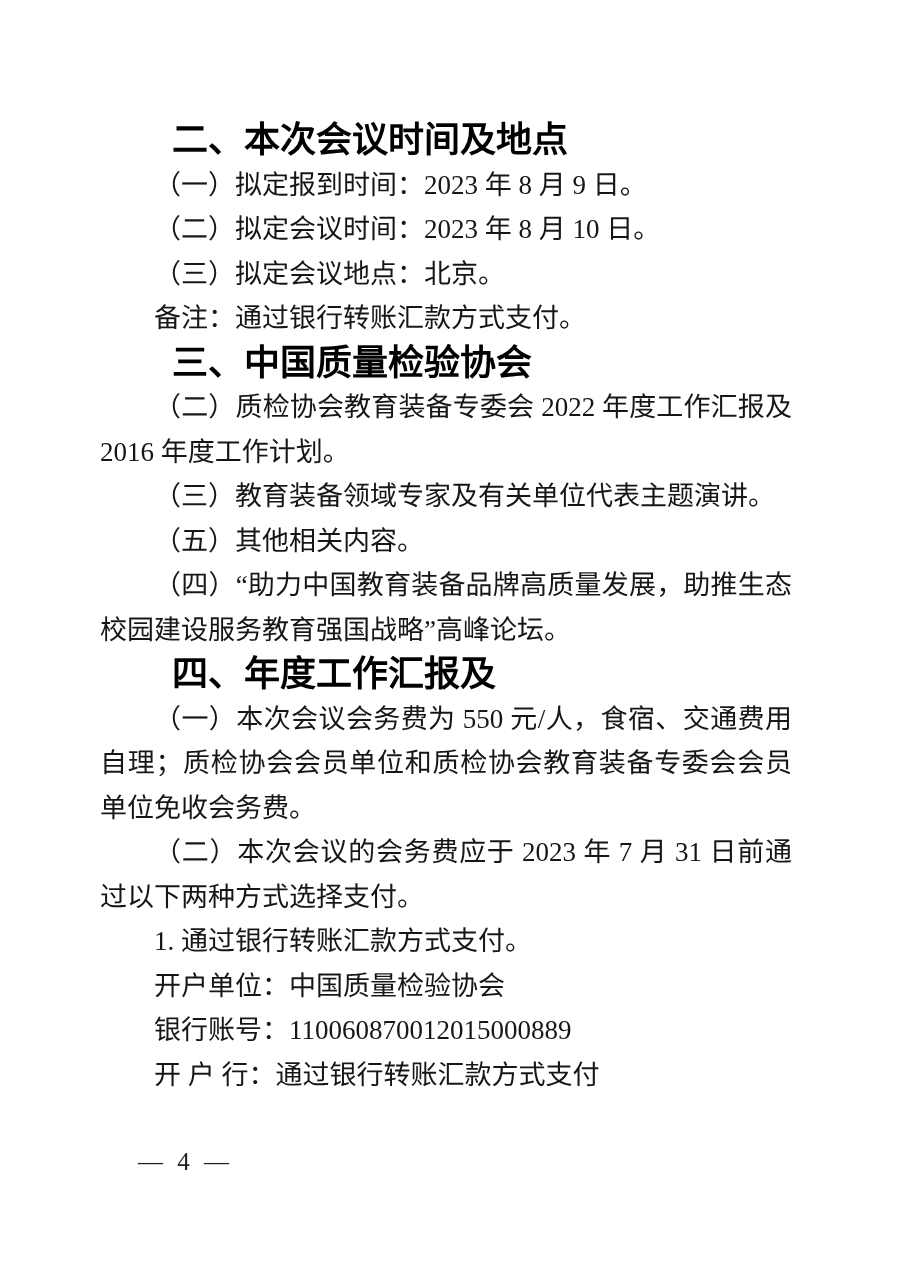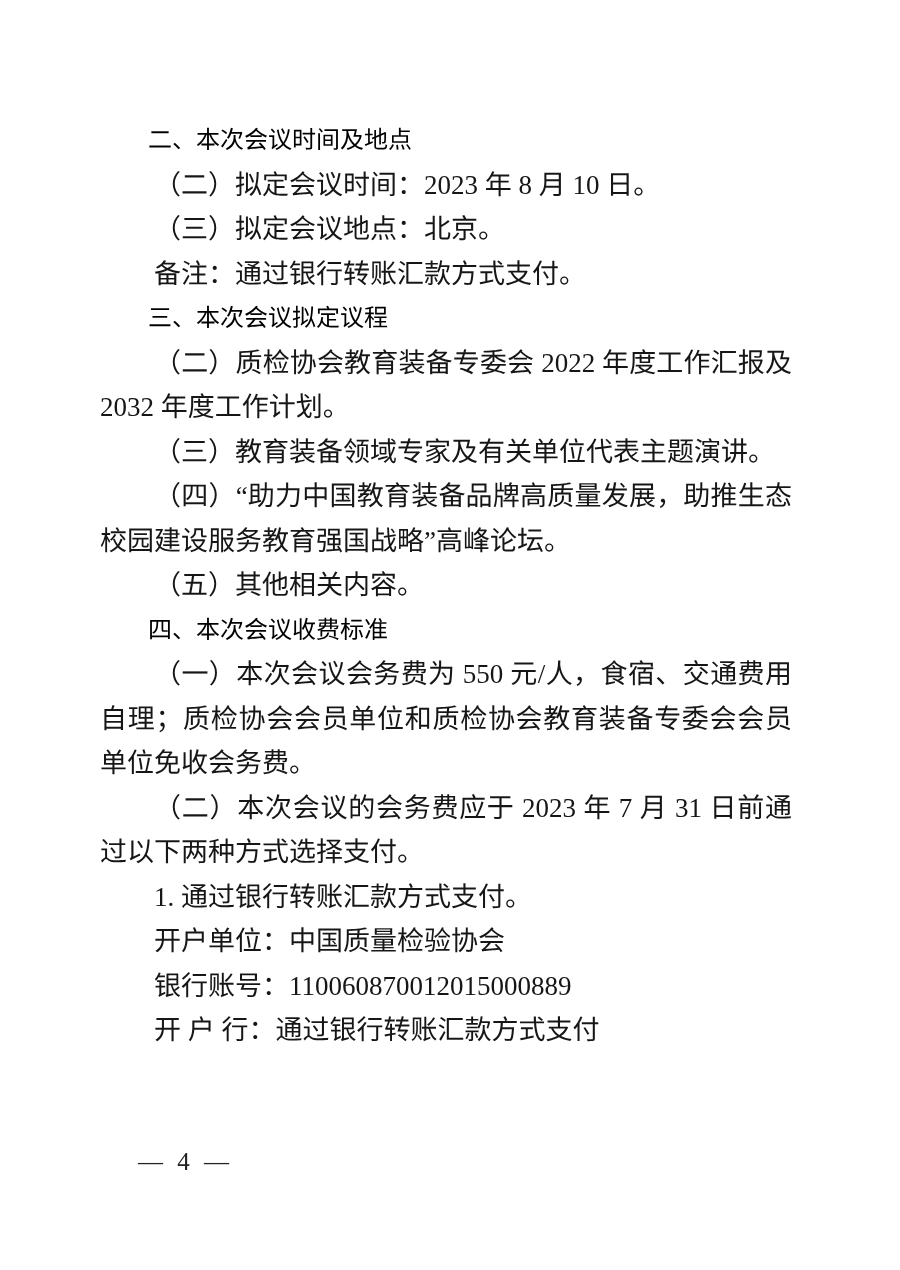--- a/index.html
+++ b/index.html
@@ -26,22 +26,22 @@
     font-size: 27px;
     line-height: 44.5px;
     text-align: justify;
     text-indent: 2em;
     margin: 0;
     color: #161616;
     word-break: break-all;
   }
   .heading {
     font-family: "Liberation Sans", "DejaVu Sans", sans-serif;
-    font-weight: 400;
-    font-size: 24px;
+    font-weight: 700;
+    font-size: 36px;
     line-height: 44.5px;
     text-indent: 2em;
     margin: 0;
     color: #000000;
   }
   .footer {
     position: absolute;
     left: 138px;
     top: 1148px;
     font-family: "Liberation Serif", "DejaVu Serif", serif;
@@ -50,31 +50,32 @@
     color: #222222;
   }
 </style>
 </head>
 <body>
 
 <div class="page">
   <div class="doc-body">
 
     <h2 class="heading">二、本次会议时间及地点</h2>
+    <p class="para">（一）拟定报到时间：2023 年 8 月 9 日。</p>
     <p class="para">（二）拟定会议时间：2023 年 8 月 10 日。</p>
     <p class="para">（三）拟定会议地点：北京。</p>
     <p class="para">备注：通过银行转账汇款方式支付。</p>
 
-    <h2 class="heading">三、本次会议拟定议程</h2>
-    <p class="para">（二）质检协会教育装备专委会 2022 年度工作汇报及 2032 年度工作计划。</p>
+    <h2 class="heading">三、中国质量检验协会</h2>
+    <p class="para">（二）质检协会教育装备专委会 2022 年度工作汇报及 2016 年度工作计划。</p>
     <p class="para">（三）教育装备领域专家及有关单位代表主题演讲。</p>
+    <p class="para">（五）其他相关内容。</p>
     <p class="para">（四）“助力中国教育装备品牌高质量发展，助推生态校园建设服务教育强国战略”高峰论坛。</p>
-    <p class="para">（五）其他相关内容。</p>
 
-    <h2 class="heading">四、本次会议收费标准</h2>
+    <h2 class="heading">四、年度工作汇报及</h2>
     <p class="para">（一）本次会议会务费为 550 元/人，食宿、交通费用自理；质检协会会员单位和质检协会教育装备专委会会员单位免收会务费。</p>
     <p class="para">（二）本次会议的会务费应于 2023 年 7 月 31 日前通过以下两种方式选择支付。</p>
     <p class="para">1. 通过银行转账汇款方式支付。</p>
     <p class="para">开户单位：中国质量检验协会</p>
     <p class="para">银行账号：110060870012015000889</p>
     <p class="para">开 户 行：通过银行转账汇款方式支付</p>
 
   </div>
 
   <div class="footer">— 4 —</div>

